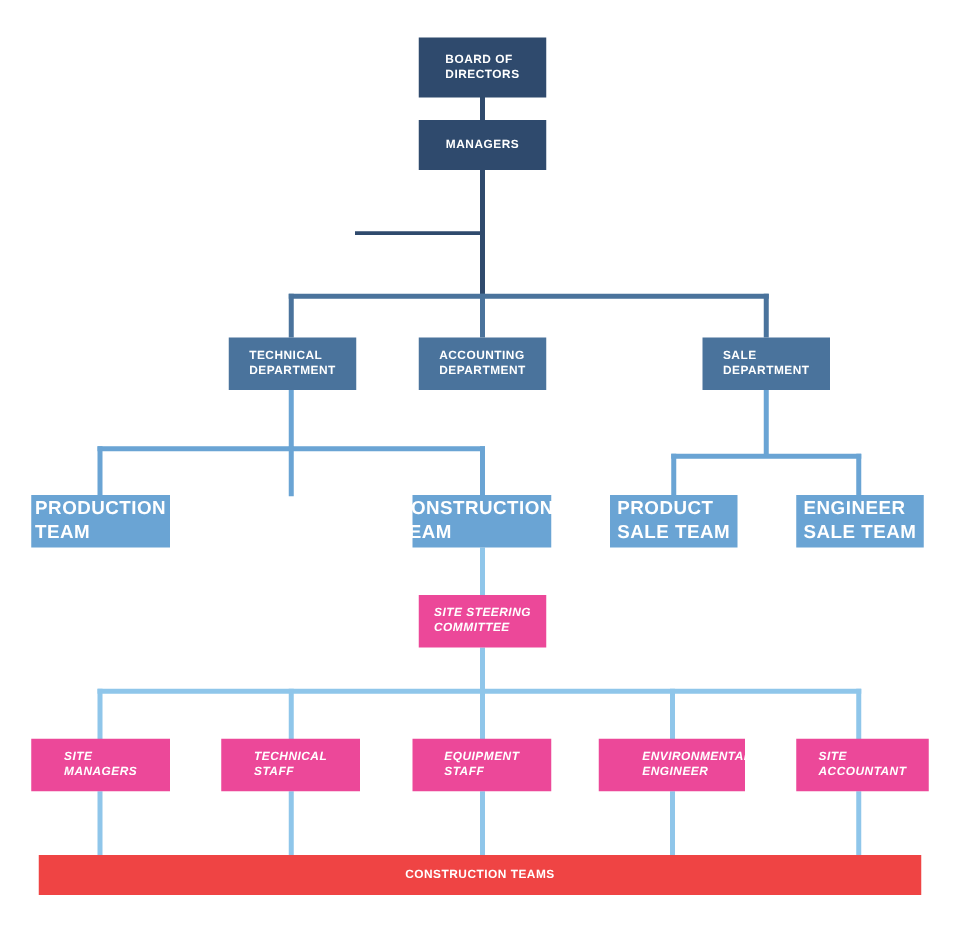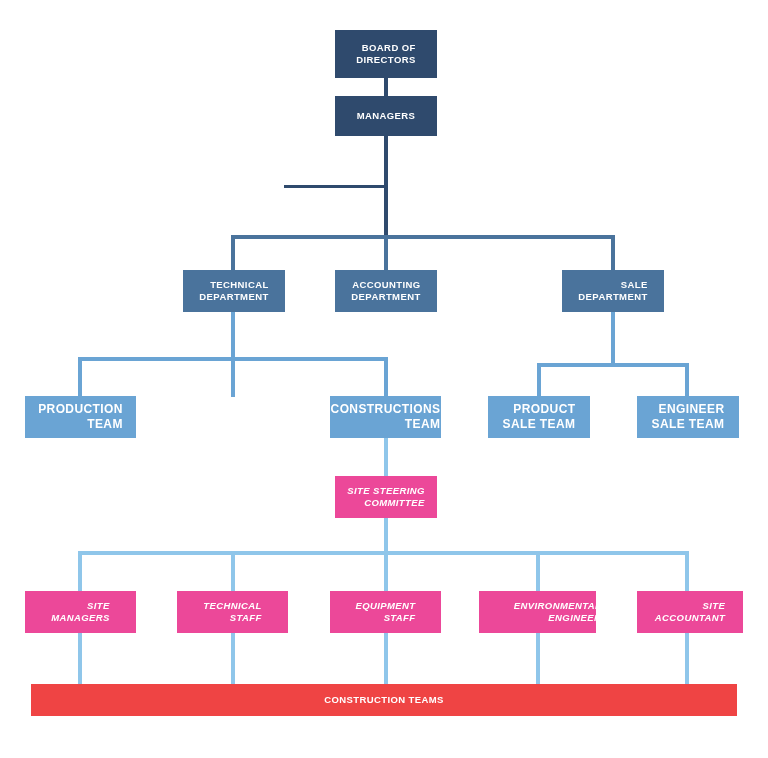--- a/index.html
+++ b/index.html
@@ -13,32 +13,32 @@
     height: 758px;
     background: #ffffff;
     font-family: "Liberation Sans", sans-serif;
     overflow: hidden;
   }
   .node {
     position: absolute;
     display: flex;
     align-items: center;
     justify-content: center;
-    text-align: right;
+    text-align: left;
     color: #ffffff;
     font-weight: bold;
     letter-spacing: 0.4px;
     line-height: 1.25;
     box-sizing: border-box;
     padding: 2px 4px;
     z-index: 3;
   }
   .tier-navy { background: #2f4a6d; font-size: 9.5px; }
   .tier-mid  { background: #4a739c; font-size: 9.5px; }
-  .tier-team { background: #6aa4d4; font-size: 12px; }
+  .tier-team { background: #6aa4d4; font-size: 15px; }
   .tier-light{ background: #ec4899; font-size: 9.5px; font-style: italic; }
   .tier-bar  { background: #ef4444; font-size: 9.5px; }
 
   .conn {
     position: absolute;
     z-index: 1;
   }
   .c-navy { background: #2f4a6d; }
   .c-mid  { background: #4a739c; }
   .c-team { background: #6aa4d4; }

